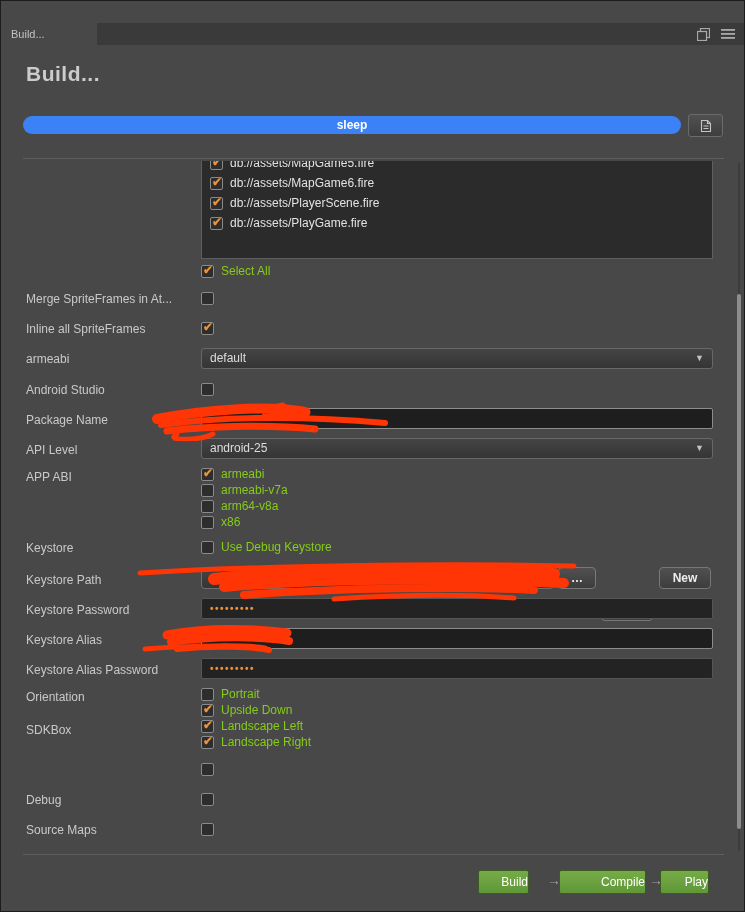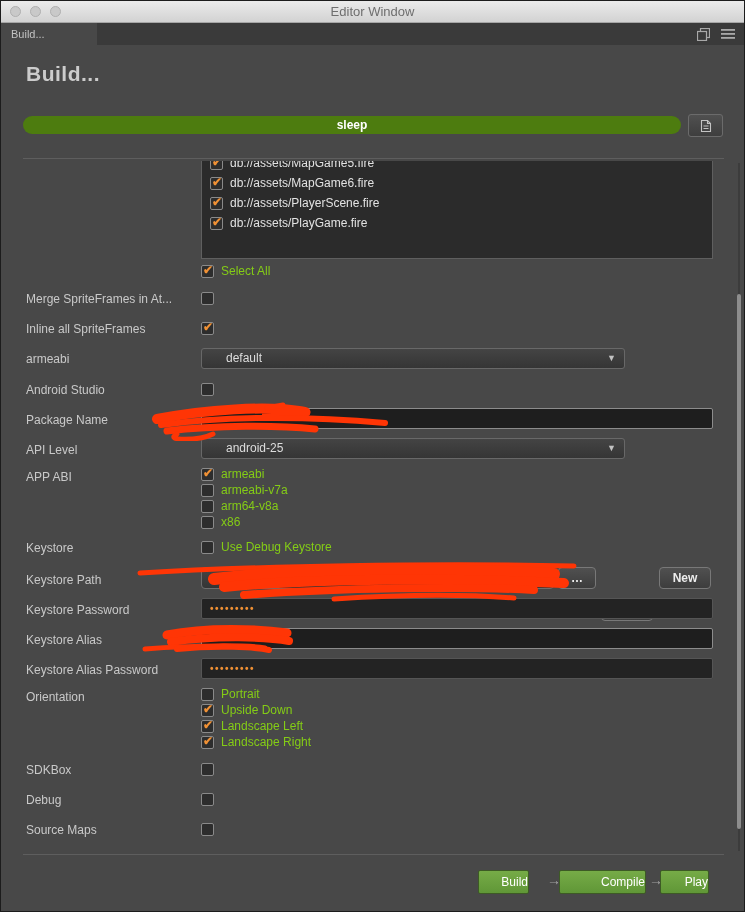--- a/index.html
+++ b/index.html
@@ -16,21 +16,21 @@
 
   
   .tabbar { position:absolute; top:22px; left:0; right:0; height:22px; background:#3a3a3a; }
   .tab { position:absolute; left:0; top:0; width:96px; height:22px; background:#484848;
          color:#c2c2c2; font-size:11px; line-height:22px; padding-left:10px; }
   .tab-icons { position:absolute; right:9px; top:0; height:22px; display:flex; align-items:center; gap:11px; }
 
   
   .page-title { position:absolute; left:25px; top:61px; font-size:21px; font-weight:bold;
                 color:#cccccc; letter-spacing:.5px; }
-  .progress { position:absolute; left:22px; top:115px; width:658px; height:18px; background:#4d7c0f;
+  .progress { position:absolute; left:22px; top:115px; width:658px; height:18px; background:#3b82f6;
               border-radius:9px; text-align:center; color:#ffffff; font-size:12px; font-weight:bold;
               line-height:18px; }
   .logbtn { position:absolute; left:687px; top:113px; width:35px; height:23px;
             background:linear-gradient(#505050,#3e3e3e); border:1px solid #6b6b6b; border-radius:3px;
             display:flex; align-items:center; justify-content:center; }
   .divider { position:absolute; left:22px; width:701px; height:1px; background:#5e5e5e; }
 
   
   .scene-list { position:absolute; left:200px; top:160px; width:512px; height:98px; background:#2b2b2b;
                 border:1px solid #5f5f5f; border-top:none; overflow:hidden; }
@@ -47,23 +47,23 @@
         border-radius:2px; position:relative; flex:none; }
   .cb::after { content:""; position:absolute; left:1px; top:-3px; font-size:12px; font-weight:bold;
                color:#f09135; }
   .cb[data-checked="true"]::after { content:"✔"; }
 
   
   .flabel { position:absolute; left:25px; font-size:12px; color:#c9c9c9; line-height:16px;
             white-space:nowrap; }
   .opt { position:absolute; left:200px; display:flex; gap:7px; align-items:center; height:16px; }
   .opt-label { font-size:12px; color:#84cc16; white-space:nowrap; }
-  .dropdown { position:absolute; left:200px; width:424px; height:21px;
+  .dropdown { position:absolute; left:200px; width:512px; height:21px;
               background:linear-gradient(#444444,#353535); border:1px solid #686868; border-radius:3px;
-              color:#dddddd; font-size:12px; line-height:19px; padding-left:24px; }
+              color:#dddddd; font-size:12px; line-height:19px; padding-left:8px; }
   .dd-arrow { position:absolute; right:8px; top:0; line-height:19px; font-size:9px; color:#c2c2c2; }
   .tinput { position:absolute; left:200px; width:512px; height:21px; background:#232323;
             border:1px solid #555555; border-radius:2px; color:#dddddd; font-size:12px;
             line-height:19px; padding-left:8px; }
   .tinput.bright { border-color:#8c8c8c; background:#1e1e1e; }
   .pw { color:#f09135; font-weight:bold; letter-spacing:1.5px; font-size:10px; }
   .pathfield { position:absolute; left:200px; width:353px; height:22px;
                background:linear-gradient(#444444,#353535); border:1px solid #6e6e6e; border-radius:4px;
                color:#dddddd; font-size:12px; line-height:20px; padding-left:8px; }
   .gbtn { position:absolute; height:22px; background:linear-gradient(#505050,#3d3d3d);
@@ -81,28 +81,20 @@
                 font-size:12px; text-align:right; line-height:22px; }
   .farrow { position:absolute; top:871px; color:#a2a2a2; font-size:14px; font-weight:bold; }
 
   .scribble { position:absolute; pointer-events:none; }
 </style>
 </head>
 <body>
 
 <div class="window">
 
-  <div class="titlebar">
-    <div class="lights">
-      <span class="light"></span>
-      <span class="light"></span>
-      <span class="light"></span>
-    </div>
-    <div class="wtitle">Editor Window</div>
-  </div>
 
   <div class="tabbar">
     <div class="tab">
       <span>Build...</span>
     </div>
     <div class="tab-icons">
       <svg width="13" height="13" viewBox="0 0 13 13">
         <rect x="3.5" y="0.5" width="9" height="9" fill="none" stroke="#a9a9a9" stroke-width="1.2"></rect>
         <rect x="0.5" y="3.5" width="9" height="9" fill="#3a3a3a" stroke="#a9a9a9" stroke-width="1.2"></rect>
       </svg>
@@ -247,21 +239,21 @@
   </div>
   <div class="opt" style="top:717px">
     <span class="cb" data-checked="true"></span>
     <span class="opt-label">Landscape Left</span>
   </div>
   <div class="opt" style="top:733px">
     <span class="cb" data-checked="true"></span>
     <span class="opt-label">Landscape Right</span>
   </div>
 
-  <div class="flabel" style="top:761px">SDKBox</div>
+  <div class="flabel" style="top:721px">SDKBox</div>
   <div class="opt" style="top:760px">
     <span class="cb" data-checked="false"></span>
   </div>
   <div class="flabel" style="top:791px">Debug</div>
   <div class="opt" style="top:790px">
     <span class="cb" data-checked="false"></span>
   </div>
   <div class="flabel" style="top:821px">Source Maps</div>
   <div class="opt" style="top:820px">
     <span class="cb" data-checked="false"></span>

